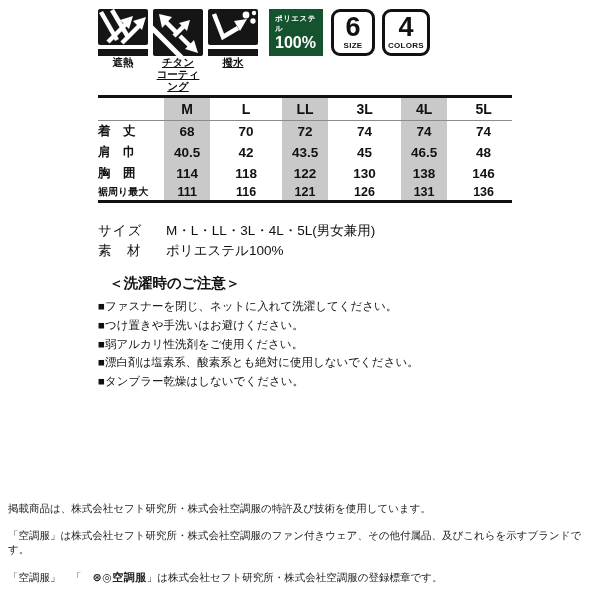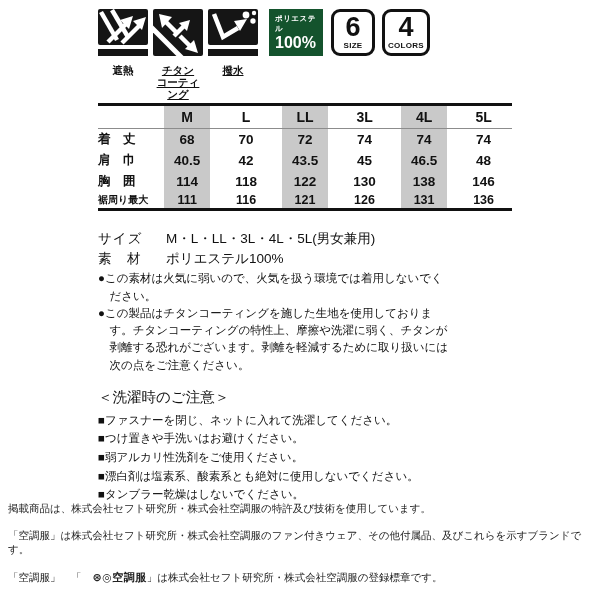--- a/index.html
+++ b/index.html
@@ -8,21 +8,21 @@
     font-family:"Liberation Sans","DejaVu Sans",sans-serif;
     position:relative;overflow:hidden;
   }
   .content{position:absolute;left:98px;top:9px;width:416px;}
 
   
   .feature-row{display:flex;align-items:flex-start;}
   .icon-block{width:50px;display:flex;flex-direction:column;align-items:center;flex:none;}
   .icon-block + .icon-block{margin-left:5px;text-decoration:underline;}
   .icon-block svg{display:block;width:50px;height:47px;}
-  .icon-label{margin-top:8px;font-size:10.5px;font-weight:bold;line-height:1.15;
+  .icon-label{margin-top:0;font-size:10.5px;font-weight:bold;line-height:1.15;
     white-space:pre-line;text-align:center;}
   .material-badge{flex:none;margin-left:11px;width:54px;height:47px;
     display:flex;flex-direction:column;justify-content:center;padding-left:6px;
     box-sizing:border-box;color:#fff;}
   .mb-top{font-size:7.5px;font-weight:bold;letter-spacing:0.5px;}
   .mb-bottom{font-size:16px;font-weight:bold;line-height:1.1;}
   .count-badge{flex:none;margin-left:8px;width:44px;height:47px;box-sizing:border-box;
     border:3px solid #111;border-radius:9px;display:flex;flex-direction:column;
     align-items:center;justify-content:center;background:#fff;}
   .count-badge.colors{width:48px;margin-left:7px;}
@@ -43,21 +43,21 @@
   
   .spec-lines{margin-top:18px;font-size:13.5px;line-height:1.45;}
   .spec-line{display:flex;}
   .spec-label{width:68px;flex:none;letter-spacing:1px;}
 
   
   .notes{margin-top:2px;width:352px;font-size:11.5px;line-height:1.5;}
   .notes p{margin:0;text-indent:-1em;padding-left:1em;}
 
   
-  .wash-heading{margin:14px 0 4px 0;font-size:14.5px;font-weight:normal;}
+  .wash-heading{margin:14px 0 4px 11px;font-size:14.5px;font-weight:bold;}
   .wash-list{list-style:none;margin:0;padding:0;font-size:11.5px;line-height:1.62;}
 
   
   .footer{position:absolute;left:8px;top:502px;width:586px;
     font-family:"Liberation Serif","DejaVu Serif",serif;font-size:10.5px;color:#222;}
   .footer p{margin:0 0 12.5px 0;line-height:1.35;}
   .brand-logo{font-family:"Liberation Sans","DejaVu Sans",sans-serif;
     font-weight:bold;font-size:11px;letter-spacing:0.5px;margin-left:11px;}
 </style>
 </head>
@@ -189,24 +189,20 @@
     <div class="spec-line">
       <span class="spec-label">サイズ</span>
       <span>M・L・LL・3L・4L・5L(男女兼用)</span>
     </div>
     <div class="spec-line">
       <span class="spec-label">素　材</span>
       <span>ポリエステル100%</span>
     </div>
   </div>
 
-  <div class="notes">
-    <p>●この素材は火気に弱いので、火気を扱う環境では着用しないでください。</p>
-    <p>●この製品はチタンコーティングを施した生地を使用しております。チタンコーティングの特性上、摩擦や洗濯に弱く、チタンが剥離する恐れがございます。剥離を軽減するために取り扱いには次の点をご注意ください。</p>
-  </div>
 
   <div class="wash-heading">＜洗濯時のご注意＞</div>
   <ul class="wash-list">
     <li>■ファスナーを閉じ、ネットに入れて洗濯してください。</li>
     <li>■つけ置きや手洗いはお避けください。</li>
     <li>■弱アルカリ性洗剤をご使用ください。</li>
     <li>■漂白剤は塩素系、酸素系とも絶対に使用しないでください。</li>
     <li>■タンブラー乾燥はしないでください。</li>
   </ul>
 

